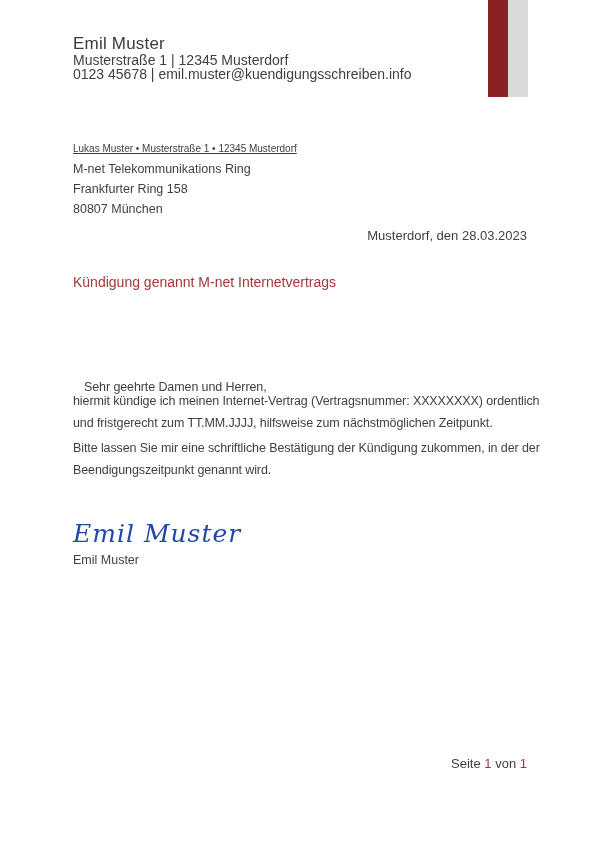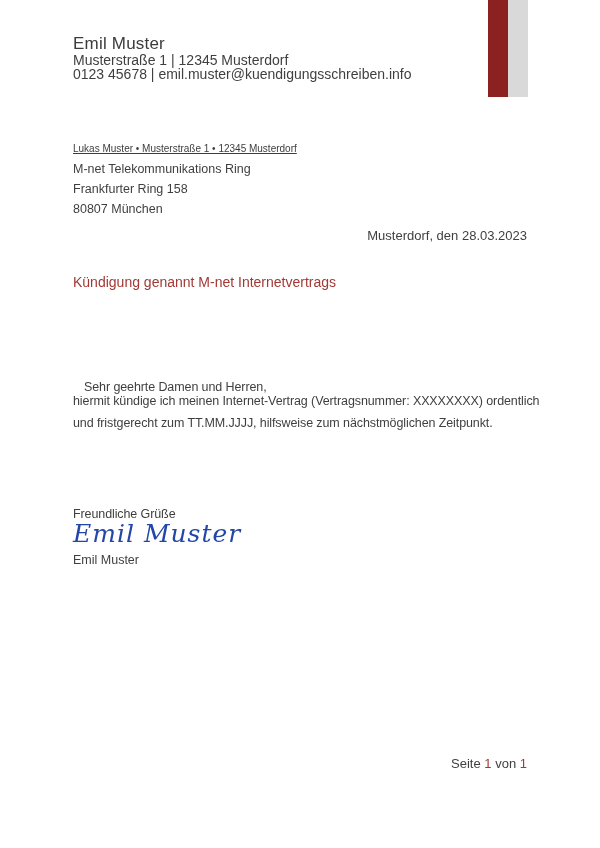--- a/index.html
+++ b/index.html
@@ -153,22 +153,25 @@
 
   <div class="subject">Kündigung genannt M-net Internetvertrags</div>
 
   <div class="greeting body-text">Sehr geehrte Damen und Herren,</div>
 
   <div class="paragraph-1 body-text">
     <div>hiermit kündige ich meinen Internet-Vertrag (Vertragsnummer: XXXXXXXX) ordentlich</div>
     <div>und fristgerecht zum TT.MM.JJJJ, hilfsweise zum nächstmöglichen Zeitpunkt.</div>
   </div>
 
+  <div class="paragraph-2 body-text">
+    <div>Bitte lassen Sie mir eine schriftliche Bestätigung der Kündigung zukommen, in der der</div>
+    <div>Beendigungszeitpunkt genannt wird.</div>
+  </div>
 
-  <div class="closing body-text">Freundliche Grüße</div>
 
   <div class="signature-script">Emil Muster</div>
   <div class="signature-typed">Emil Muster</div>
 
   <div class="footer">
     <span>Seite</span>
     <span class="page-num">1</span>
     <span>von</span>
     <span class="page-num">1</span>
   </div>

